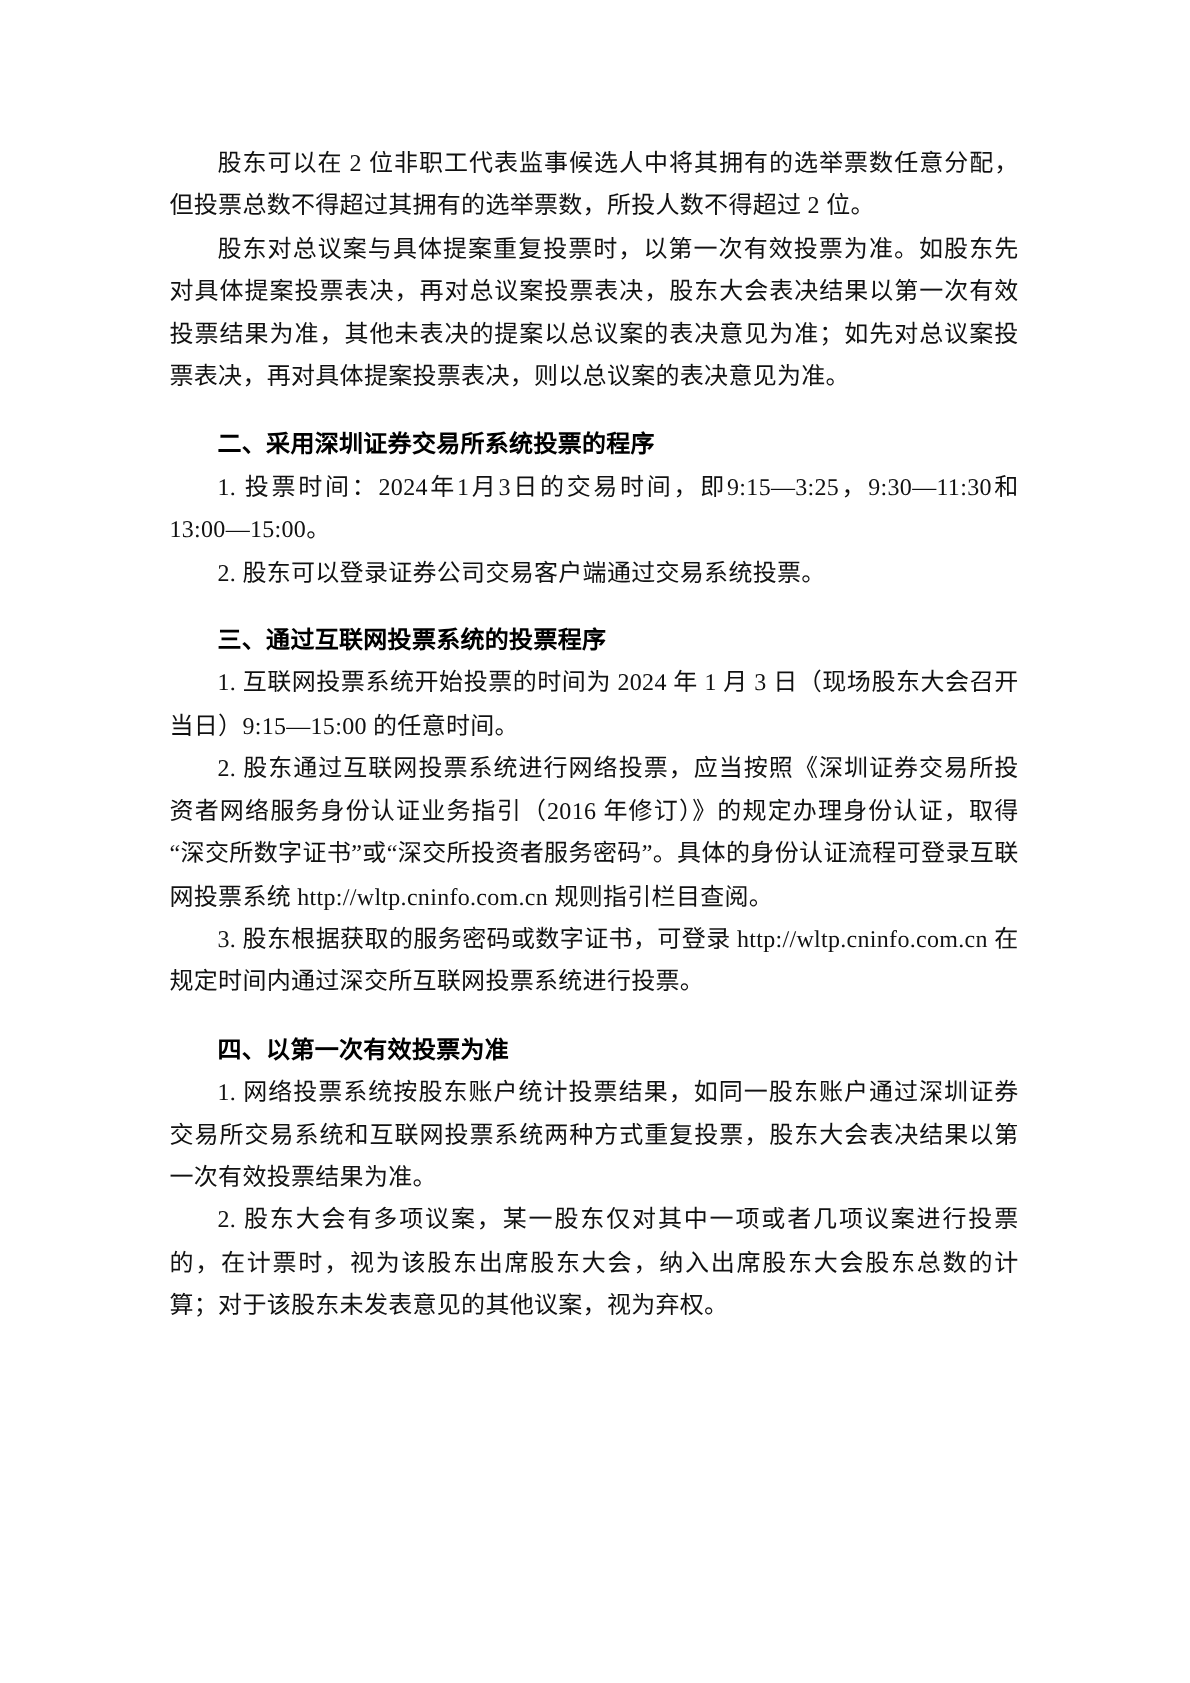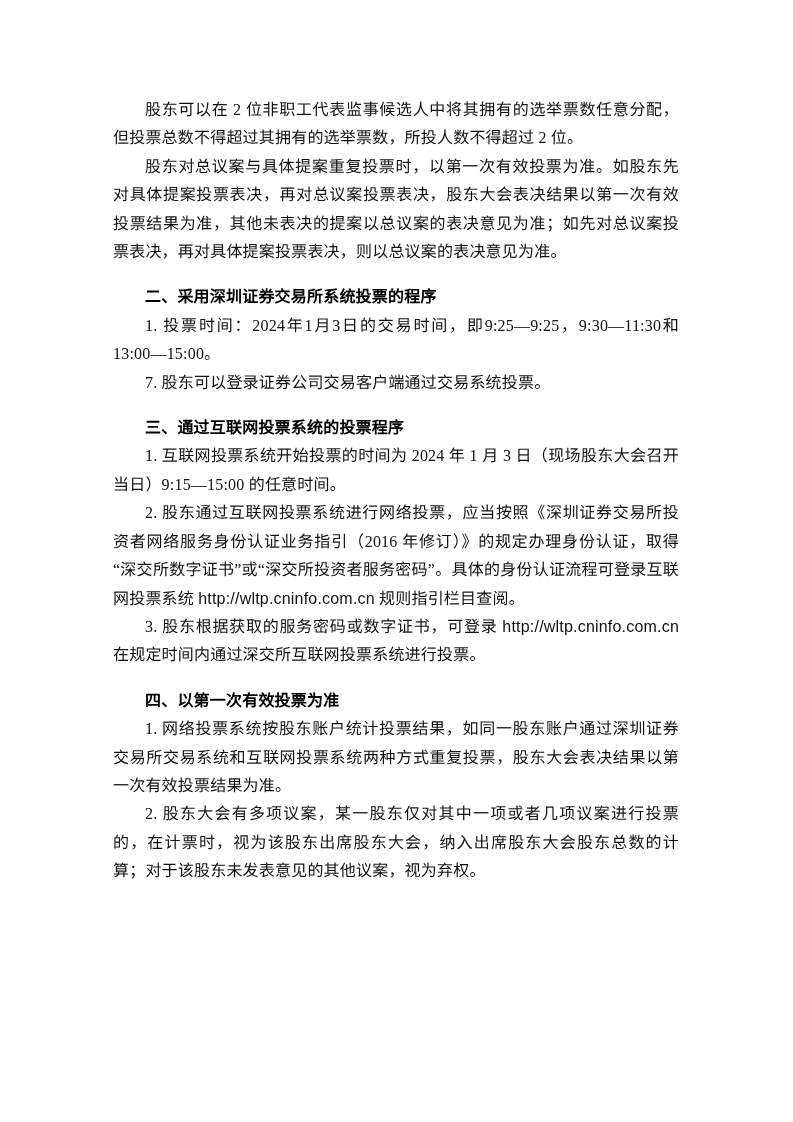--- a/index.html
+++ b/index.html
@@ -42,39 +42,39 @@
     margin: 17px 0 0 0;
     font-size: 16px;
     line-height: 28.4px;
     font-weight: 700;
     text-indent: 2em;
     letter-spacing: 0.2px;
     color: #000000;
   }
   .url {
     white-space: nowrap;
-    font-family: Liberation Sans, sans-serif;
+    font-family: Liberation Serif, serif;
   }
 </style>
 </head>
 <body>
 
 <div class="page">
   <div class="content">
 
     <p class="doc-paragraph">股东可以在 2 位非职工代表监事候选人中将其拥有的选举票数任意分配，但投票总数不得超过其拥有的选举票数，所投人数不得超过 2 位。</p>
 
 
     <p class="doc-paragraph">股东对总议案与具体提案重复投票时，以第一次有效投票为准。如股东先对具体提案投票表决，再对总议案投票表决，股东大会表决结果以第一次有效投票结果为准，其他未表决的提案以总议案的表决意见为准；如先对总议案投票表决，再对具体提案投票表决，则以总议案的表决意见为准。</p>
 
     <p class="doc-heading">二、采用深圳证券交易所系统投票的程序</p>
 
-    <p class="doc-paragraph">1. 投票时间：2024年1月3日的交易时间，即9:25—9:25，9:30—11:30和13:00—15:00。</p>
+    <p class="doc-paragraph">1. 投票时间：2024年1月3日的交易时间，即9:15—3:25，9:30—11:30和13:00—15:00。</p>
 
-    <p class="doc-paragraph">7. 股东可以登录证券公司交易客户端通过交易系统投票。</p>
+    <p class="doc-paragraph">2. 股东可以登录证券公司交易客户端通过交易系统投票。</p>
 
     <p class="doc-heading">三、通过互联网投票系统的投票程序</p>
 
     <p class="doc-paragraph">1. 互联网投票系统开始投票的时间为 2024 年 1 月 3 日（现场股东大会召开当日）9:15—15:00 的任意时间。</p>
 
     <p class="doc-paragraph">2. 股东通过互联网投票系统进行网络投票，应当按照《深圳证券交易所投资者网络服务身份认证业务指引（2016 年修订）》的规定办理身份认证，取得“深交所数字证书”或“深交所投资者服务密码”。具体的身份认证流程可登录互联网投票系统 <span class="url">http://wltp.cninfo.com.cn</span> 规则指引栏目查阅。</p>
 
     <p class="doc-paragraph">3. 股东根据获取的服务密码或数字证书，可登录 <span class="url">http://wltp.cninfo.com.cn</span> 在规定时间内通过深交所互联网投票系统进行投票。</p>
 
     <p class="doc-heading">四、以第一次有效投票为准</p>

